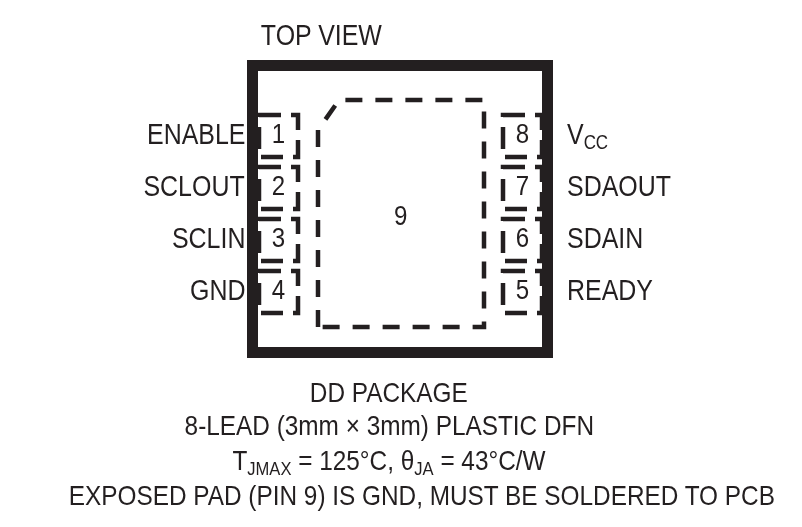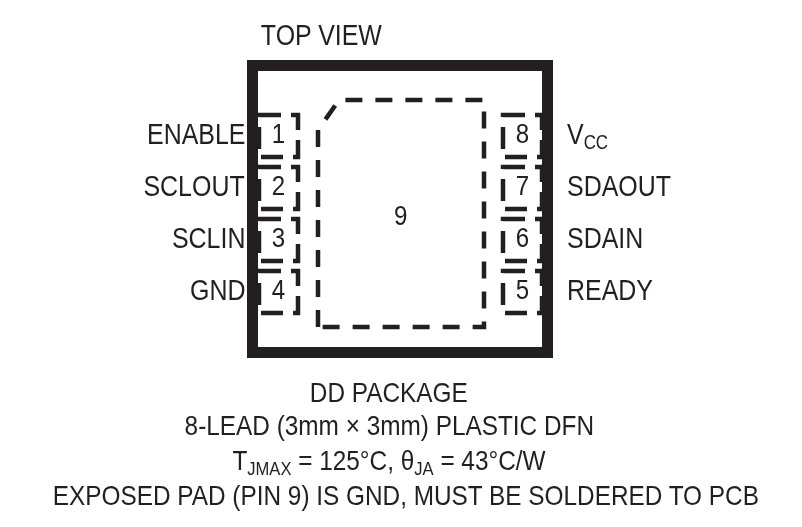--- a/index.html
+++ b/index.html
@@ -77,21 +77,21 @@
     left: 0;
     width: 778px;
     text-align: center;
     font-size: 28px;
     transform: none;
   }
   .caption > span { display: inline-block; transform: scaleX(0.87); }
   #cap-line1 { top: 377px; }
   #cap-line2 { top: 410px; }
   #cap-line3 { top: 445px; }
-  #cap-line4 { top: 480px; }
+  #cap-line4 { top: 480px; padding-left: 16px; }
 
   .sub {
     font-size: 0.68em;
     vertical-align: baseline;
     position: relative;
     top: 0.26em;
   }
 </style>
 </head>
 <body>

